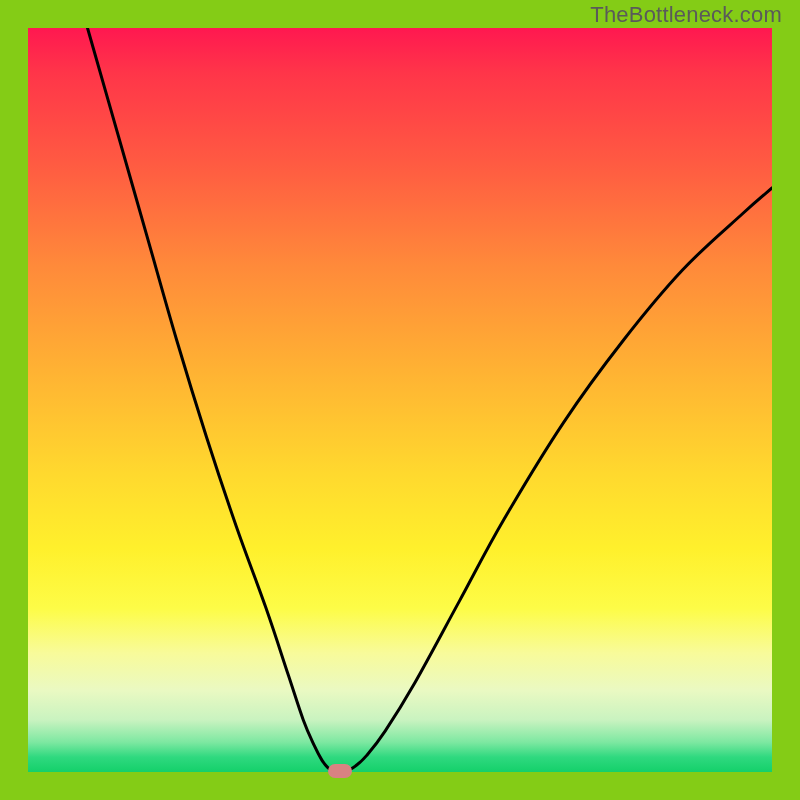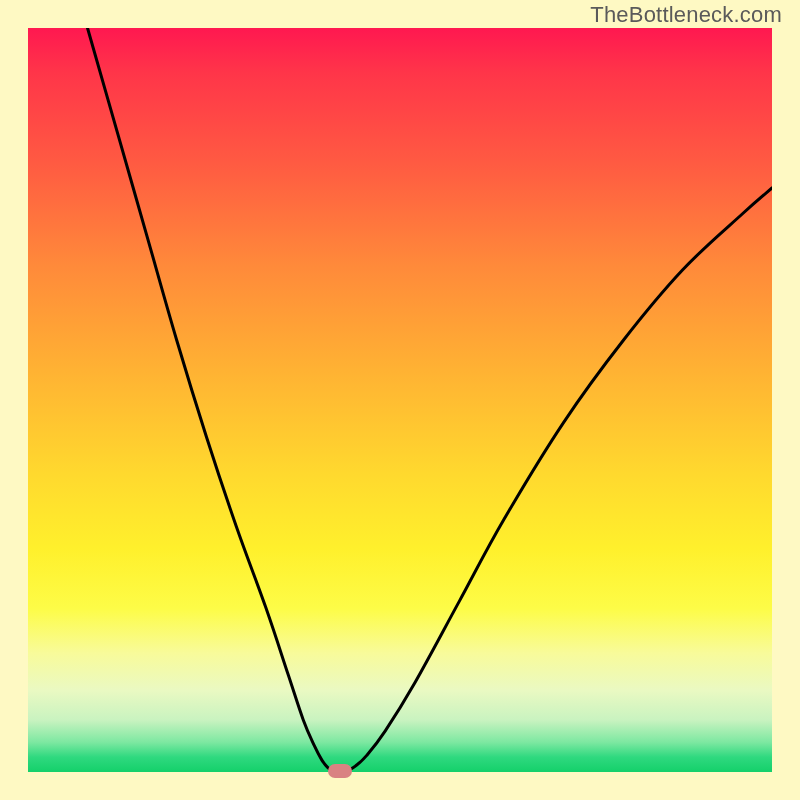--- a/index.html
+++ b/index.html
@@ -1,21 +1,21 @@
 <!DOCTYPE html>
 <html><head>
 <meta charset="utf-8">
 <style>
   * { margin: 0; padding: 0; box-sizing: border-box; }
   html, body { width: 800px; height: 800px; overflow: hidden; background: #000; }
   .frame {
     position: relative;
     width: 800px;
     height: 800px;
-    background: #fef9c3;
+    background: #84cc16;
   }
   .watermark {
     position: absolute;
     top: 2px;
     right: 18px;
     font-family: Arial, Helvetica, sans-serif;
     font-size: 22px;
     color: #5a5a5a;
     letter-spacing: 0.2px;
     font-weight: 500;

